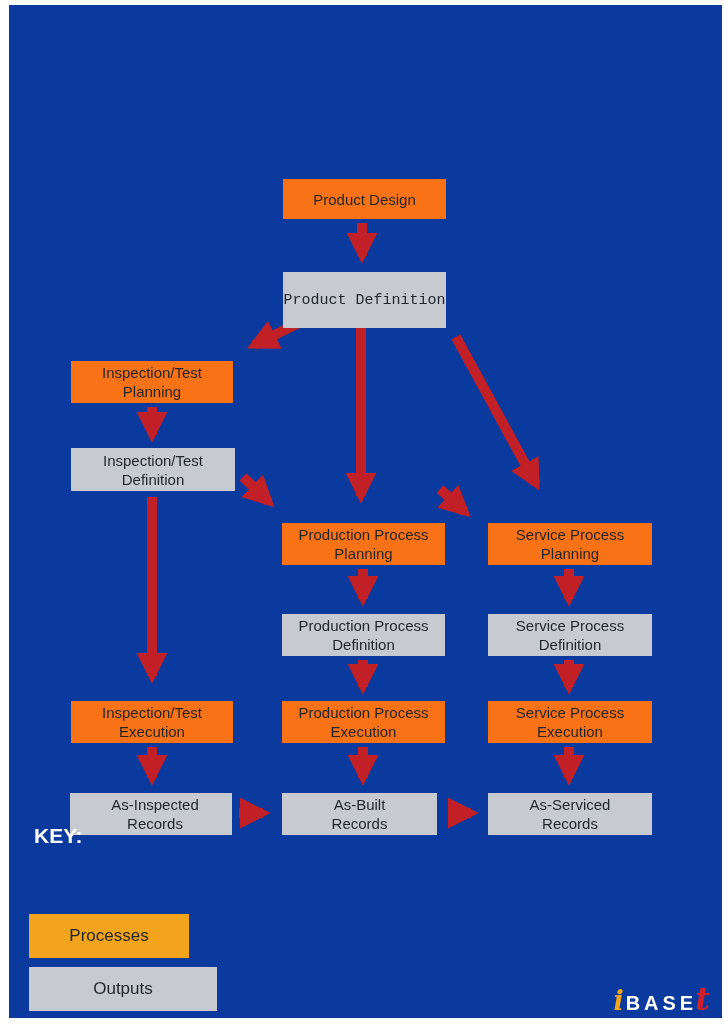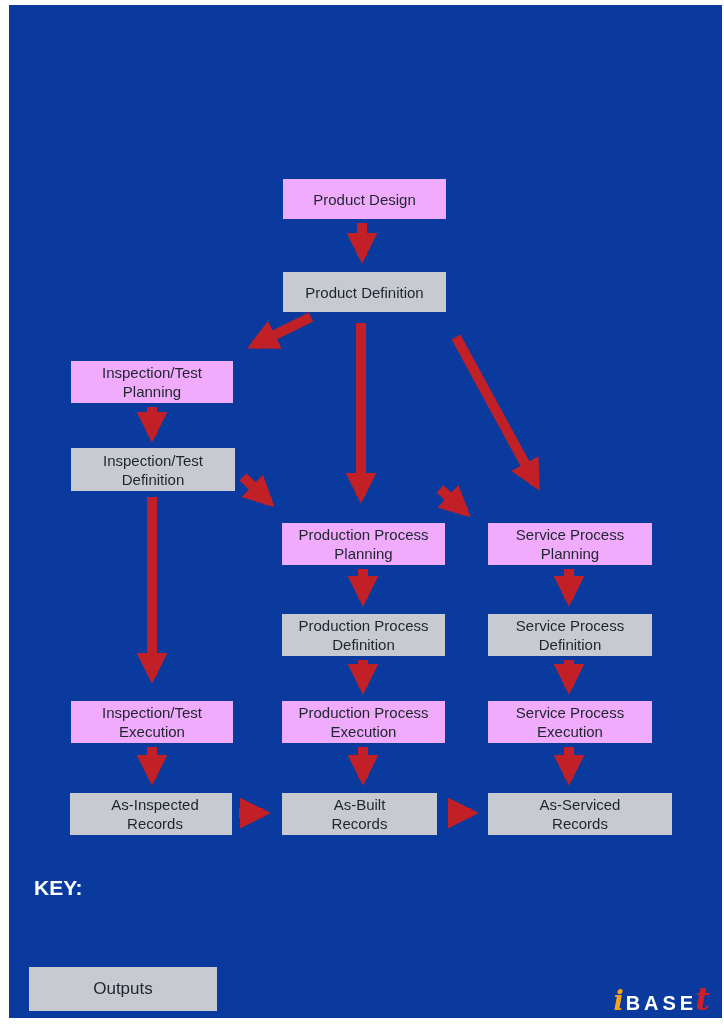--- a/index.html
+++ b/index.html
@@ -26,27 +26,27 @@
   .subtitle{
     position:absolute;left:0;top:108px;width:724px;
     text-align:center;color:#ffffff;font-size:19px;font-weight:normal;
   }
 
   .node{
     position:absolute;display:flex;align-items:center;justify-content:center;
     text-align:center;font-size:15px;line-height:19px;color:#1e252d;
     white-space:pre-line;box-sizing:border-box;
   }
-  .process{background:#f0abfc;}
+  .process{background:#f97316;}
   .output{background:#c7cbd1;}
 
   svg.arrows{position:absolute;left:0;top:0;pointer-events:none;}
 
   .key-heading{
-    position:absolute;left:34px;top:876px;color:#ffffff;
+    position:absolute;left:34px;top:824px;color:#ffffff;
     font-size:21px;font-weight:bold;
   }
   .key-box{
     position:absolute;display:flex;align-items:center;justify-content:center;
     font-size:17px;color:#1e252d;
   }
   .key-process{left:29px;top:914px;width:160px;height:44px;background:#f2a41d;}
   .key-output{left:29px;top:967px;width:188px;height:44px;background:#c7cbd1;}
 
   .logo{
@@ -92,21 +92,21 @@
       <line x1="152" y1="497" x2="152" y2="676" marker-end="url(#ah)"></line>
       <line x1="152" y1="747" x2="152" y2="778" marker-end="url(#ah)"></line>
       <line x1="363" y1="747" x2="363" y2="778" marker-end="url(#ah)"></line>
       <line x1="569" y1="747" x2="569" y2="778" marker-end="url(#ah)"></line>
       <line x1="239" y1="813" x2="263" y2="813" marker-end="url(#ah)"></line>
       <line x1="450" y1="813" x2="471" y2="813" marker-end="url(#ah)"></line>
     </g>
   </svg>
 
   <div class="node process" style="left:283px;top:179px;width:163px;height:40px;">Product Design</div>
-  <div class="node output" style="left:283px;top:272px;width:163px;height:40px;">Product Definition</div>
+  <div class="node output" style="left:283px;top:272px;width:163px;height:56px;font-family:Liberation Mono, monospace;">Product Definition</div>
   <div class="node process" style="left:71px;top:361px;width:162px;height:42px;">Inspection/Test
 Planning</div>
   <div class="node output" style="left:71px;top:448px;width:164px;height:43px;">Inspection/Test
 Definition</div>
   <div class="node process" style="left:282px;top:523px;width:163px;height:42px;">Production Process
 Planning</div>
   <div class="node process" style="left:488px;top:523px;width:164px;height:42px;">Service Process
 Planning</div>
   <div class="node output" style="left:282px;top:614px;width:163px;height:42px;">Production Process
 Definition</div>
@@ -115,24 +115,25 @@
   <div class="node process" style="left:71px;top:701px;width:162px;height:42px;">Inspection/Test
 Execution</div>
   <div class="node process" style="left:282px;top:701px;width:163px;height:42px;">Production Process
 Execution</div>
   <div class="node process" style="left:488px;top:701px;width:164px;height:42px;">Service Process
 Execution</div>
   <div class="node output" style="left:70px;top:793px;width:162px;height:42px;padding-left:8px;">As-Inspected
 Records</div>
   <div class="node output" style="left:282px;top:793px;width:155px;height:42px;">As-Built
 Records</div>
-  <div class="node output" style="left:488px;top:793px;width:184px;height:42px;">As-Serviced
+  <div class="node output" style="left:488px;top:793px;width:164px;height:42px;">As-Serviced
 Records</div>
 
   <div class="key-heading">KEY:</div>
+  <div class="key-box key-process">Processes</div>
   <div class="key-box key-output">Outputs</div>
 
   <div class="logo">
     <span class="i">i</span>
     <span class="base">BASE</span>
     <span class="t">t</span>
   </div>
 
   <div class="frame-strip frame-top"></div>
   <div class="frame-strip frame-left"></div>

